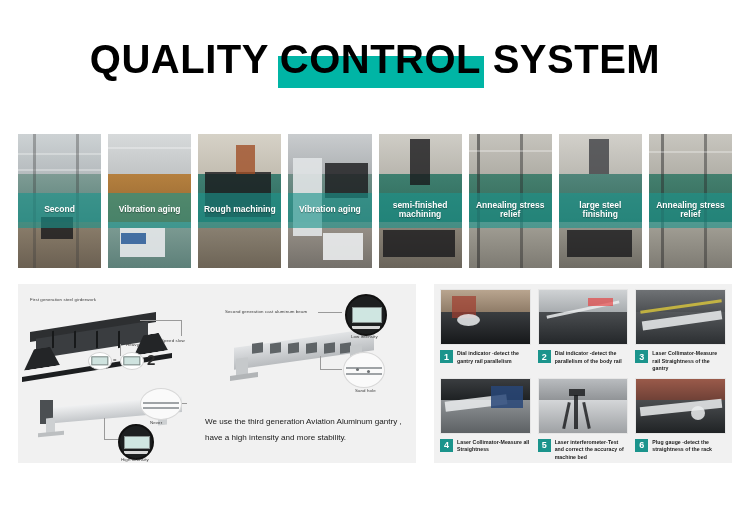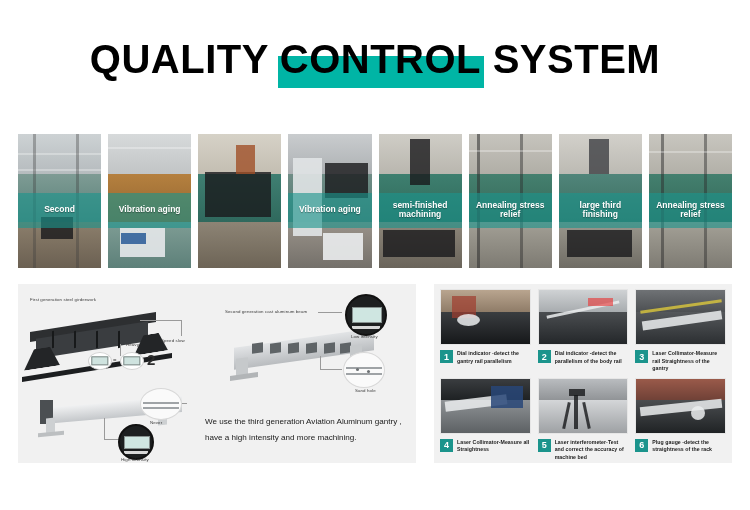--- a/index.html
+++ b/index.html
@@ -176,20 +176,23 @@
       <div class="cap">Vibration aging</div>
     </div>
   </div>
 
   <div class="photo">
     <div class="sky" style="background:linear-gradient(180deg,#d6d2c7,#b9b3a6)"></div>
     <div class="mid" style="background:linear-gradient(180deg,#3f7f72,#2c6458)"></div>
     <div class="floor" style="background:linear-gradient(180deg,#8d8475,#6d6456)"></div>
     <div class="mach" style="left:8%;top:28%;width:80%;height:34%"></div>
     <div class="mach" style="left:46%;top:8%;width:22%;height:22%;background:rgba(160,80,40,.8)"></div>
+    <div class="band">
+      <div class="cap">Rough machining</div>
+    </div>
   </div>
 
   <div class="photo">
     <div class="sky" style="background:linear-gradient(180deg,#c9ccce,#9ea2a5)"></div>
     <div class="mid" style="background:linear-gradient(180deg,#6f8d86,#4d736c)"></div>
     <div class="floor" style="background:linear-gradient(180deg,#9a938a,#74706a)"></div>
     <div class="mach" style="left:6%;top:18%;width:34%;height:58%;background:rgba(225,228,230,.9)"></div>
     <div class="mach" style="left:44%;top:22%;width:52%;height:26%"></div>
     <div class="mach" style="left:42%;top:74%;width:48%;height:20%;background:rgba(232,234,236,.92)"></div>
     <div class="band">
@@ -220,21 +223,21 @@
     </div>
   </div>
 
   <div class="photo">
     <div class="sky" style="background:linear-gradient(180deg,#d2d0ca,#b0aea7)"></div>
     <div class="mid" style="background:linear-gradient(180deg,#50857a,#366658)"></div>
     <div class="floor" style="background:linear-gradient(180deg,#9b988e,#6f6c64)"></div>
     <div class="mach" style="left:36%;top:4%;width:24%;height:26%;background:rgba(70,72,75,.85)"></div>
     <div class="mach" style="left:10%;top:72%;width:78%;height:20%"></div>
     <div class="band">
-      <div class="cap">large third finishing</div>
+      <div class="cap">large steel finishing</div>
     </div>
   </div>
 
   <div class="photo">
     <div class="sky" style="background:linear-gradient(180deg,#c8c6bf,#a7a49c)"></div>
     <div class="mid" style="background:linear-gradient(180deg,#44806f,#2e6152)"></div>
     <div class="floor" style="background:linear-gradient(180deg,#a4a197,#7e7b73)"></div>
     <div class="post" style="left:14%;background:rgba(45,45,45,.5)"></div>
     <div class="post" style="left:66%;background:rgba(45,45,45,.45)"></div>
     <div class="truss" style="top:13%"></div>
@@ -319,21 +322,21 @@
 <div class="lead" style="left:104px;top:418px;width:1px;height:22px;"></div>
 <div class="lead" style="left:104px;top:439px;width:16px;height:1px;"></div>
 <div class="gauge" style="left:118px;top:424px;width:32px;height:32px;">
   <div class="scr"></div>
   <div class="tick"></div>
 </div>
 <div class="dlabel" style="left:121px;top:457px;">High intensity</div>
 
 <div class="blurb">
   <div>We use the third generation Aviation Aluminum gantry ,</div>
-  <div>have a high intensity and more machining.</div>
+  <div>have a high intensity and more stability.</div>
 </div>
 
 <div class="panel-right"></div>
 
 <div class="grid">
 
   <div class="cell">
     <div class="pic">
       <div class="u" style="background:linear-gradient(180deg,#b9a58f,#8d7a66)"></div>
       <div class="l" style="background:linear-gradient(180deg,#3a3d40,#16181a)"></div>

